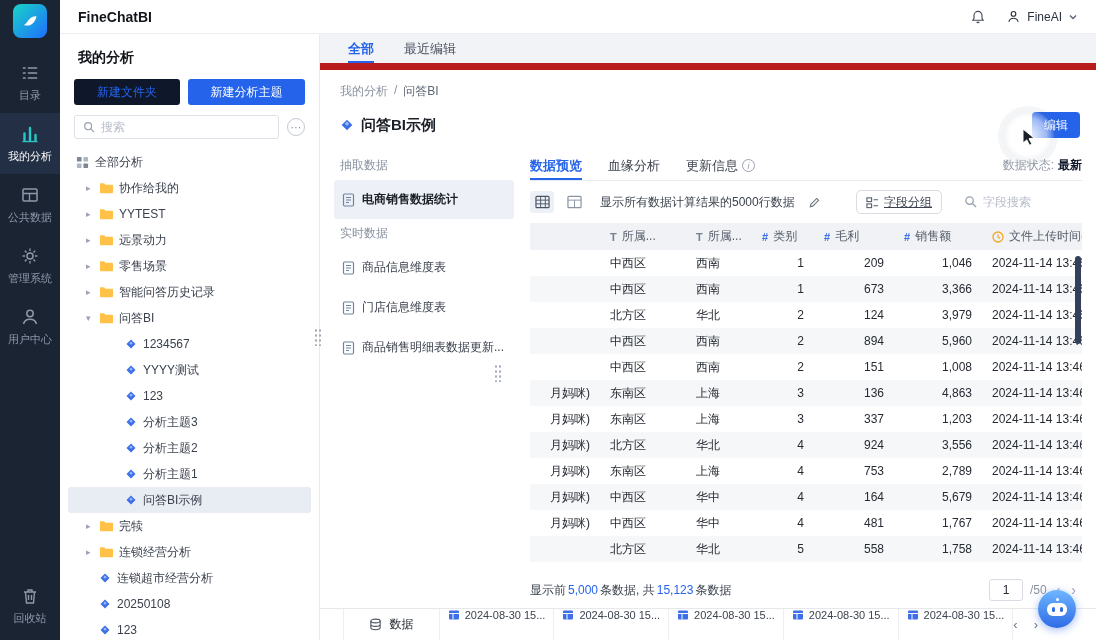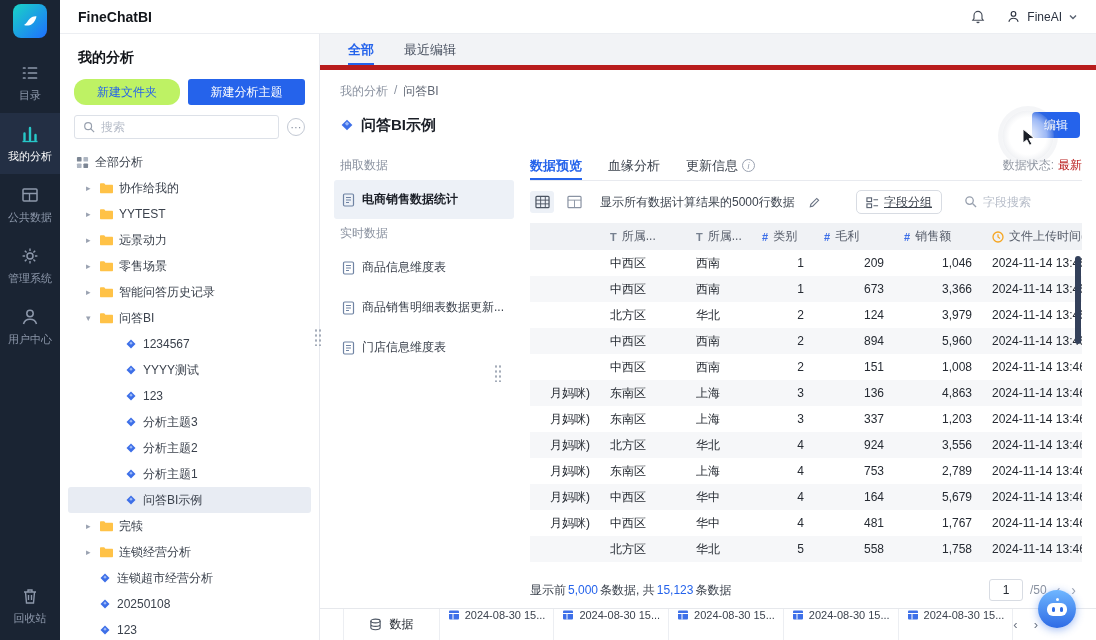--- a/index.html
+++ b/index.html
@@ -27,41 +27,41 @@
     border-bottom:1px solid #ECEEF2;display:flex;align-items:center;padding:0 18px;z-index:20;}
   .brand{font-weight:bold;font-size:14px;color:#12151A;}
   .topbar-right{margin-left:auto;display:flex;align-items:center;gap:20px;color:#454C59;}
   .user-chip{display:flex;align-items:center;gap:6px;font-size:12px;color:#2B3240;cursor:pointer;}
 
   
   .explorer{position:absolute;left:60px;top:34px;width:260px;height:606px;background:#fff;
     border-right:1px solid #E8EAEF;display:flex;flex-direction:column;z-index:10;}
   .exp-title{font-size:14px;font-weight:bold;color:#12151A;padding:15px 18px 12px;}
   .exp-buttons{display:flex;gap:8px;padding:0 14px;}
-  .btn-light{flex:1;height:26px;background:#bef264;color:#2563EB;font-size:12px;border:none;border-radius:12px;cursor:pointer;}
+  .btn-light{flex:1;height:26px;background:#0f172a;color:#2563EB;font-size:12px;border:none;border-radius:3px;cursor:pointer;}
   .btn-primary{flex:1.1;height:26px;background:#2563EB;color:#fff;font-size:12px;border:none;border-radius:3px;cursor:pointer;}
   .exp-search-row{display:flex;align-items:center;gap:8px;padding:10px 14px 4px;}
   .exp-search{flex:1;height:24px;border:1px solid #DDE1E8;border-radius:3px;display:flex;align-items:center;padding:0 8px;gap:6px;background:#fff;}
   .exp-search input{border:none;outline:none;font-size:12px;width:100%;color:#3A414C;}
   input::placeholder{color:#B7BDC9;}
   .more-circle{width:18px;height:18px;border:1px solid #C3C9D4;border-radius:50%;color:#8B93A3;font-size:11px;
     display:flex;align-items:center;justify-content:center;line-height:1;cursor:pointer;}
   .tree{flex:1;overflow:hidden;padding:6px 8px 0;}
   .tree-row{height:26px;display:flex;align-items:center;font-size:12px;color:#3A414C;border-radius:3px;cursor:pointer;white-space:nowrap;overflow:hidden;}
   .tree-row.lvl0{padding-left:8px;}
   .tree-row.lvl1{padding-left:18px;}
   .tree-row.lvl2{padding-left:44px;}
   .tree-row.selected{background:#E8ECF3;}
   .caret{width:13px;color:#9AA2B1;font-size:9px;flex:0 0 13px;}
   .t-icon{margin-right:6px;flex:0 0 auto;display:flex;}
   .t-label{overflow:hidden;text-overflow:ellipsis;}
 
   
   .main{position:absolute;left:320px;top:34px;width:776px;height:606px;background:#F2F3F6;}
-  .main-tabs{height:36px;display:flex;align-items:stretch;gap:30px;padding:0 28px;border-bottom:5px solid #b91c1c;}
+  .main-tabs{height:36px;display:flex;align-items:stretch;gap:30px;padding:0 28px;border-bottom:7px solid #b91c1c;}
   .main-tab{font-size:13px;color:#4A5261;display:flex;align-items:center;position:relative;cursor:pointer;}
   .main-tab.active{color:#2563EB;font-weight:bold;}
   .main-tab.active::after{content:"";position:absolute;left:0;right:0;bottom:0;height:2px;background:#2563EB;}
 
   .card{position:absolute;left:0;top:36px;right:0;bottom:32px;background:#fff;display:flex;flex-direction:column;}
   .breadcrumb{padding:13px 20px 0;font-size:12px;color:#8A92A0;display:flex;gap:6px;}
   .breadcrumb .crumb-current{color:#5F6673;}
   .title-row{display:flex;align-items:center;padding:12px 16px 13px 20px;}
   .title-diamond{margin-right:7px;display:flex;}
   .page-title{font-size:15px;font-weight:bold;color:#1B1F27;}
@@ -75,21 +75,21 @@
   .ds-label{overflow:hidden;text-overflow:ellipsis;}
 
   .detail{flex:1;display:flex;flex-direction:column;min-width:0;padding-left:10px;}
   .dt-tabs{height:30px;display:flex;align-items:center;gap:26px;border-bottom:1px solid #E8EAEF;}
   .dt-tab{font-size:13px;color:#3C434E;height:100%;display:flex;align-items:center;gap:4px;position:relative;cursor:pointer;}
   .dt-tab.active{color:#2563EB;font-weight:bold;}
   .dt-tab.active::after{content:"";position:absolute;left:0;right:0;bottom:0;height:2px;background:#2563EB;}
   .info-i{width:13px;height:13px;border:1px solid #9AA2B1;border-radius:50%;color:#9AA2B1;font-size:9px;
     display:inline-flex;align-items:center;justify-content:center;font-style:italic;font-weight:normal;}
   .data-status{margin-left:auto;font-size:12px;color:#9298A3;}
-  .data-status b{color:#b91c1c;font-weight:normal;margin-left:4px;}
+  .data-status b{color:#0f172a;font-weight:bold;margin-left:4px;}
 
   .dt-toolbar{height:42px;display:flex;align-items:center;gap:8px;}
   .icon-btn{width:24px;height:22px;display:flex;align-items:center;justify-content:center;border-radius:3px;cursor:pointer;}
   .icon-btn.first{background:#EDF1F7;}
   .summary-text{font-size:12px;color:#3C434E;margin-left:6px;}
   .pencil{margin-left:5px;cursor:pointer;display:flex;}
   .group-btn{margin-left:auto;height:24px;border:1px solid #D8DCE3;border-radius:5px;display:flex;align-items:center;gap:5px;padding:0 9px;font-size:12px;color:#3C434E;background:#fff;cursor:pointer;text-decoration:underline;}
   .field-search{display:flex;align-items:flex-start;gap:6px;margin-left:14px;width:118px;}
   .field-search input{border:none;outline:none;font-size:12px;width:90px;color:#3A414C;background:transparent;}
 
@@ -480,30 +480,30 @@
             </span>
             <span class="ds-label">商品信息维度表</span>
           </div>
           <div class="ds-item">
             <span class="ds-icon">
               <svg width="13" height="14" viewBox="0 0 13 14">
                 <rect x="1.5" y="1" width="10" height="12" rx="1.2" fill="none" stroke="#6F83A3" stroke-width="1.2"></rect>
                 <path d="M4 4.5h5M4 7h5M4 9.5h3" stroke="#6F83A3" stroke-width="1.1"></path>
               </svg>
             </span>
-            <span class="ds-label">商品销售明细表数据更新...</span>
+            <span class="ds-label">门店信息维度表</span>
           </div>
           <div class="ds-item">
             <span class="ds-icon">
               <svg width="13" height="14" viewBox="0 0 13 14">
                 <rect x="1.5" y="1" width="10" height="12" rx="1.2" fill="none" stroke="#6F83A3" stroke-width="1.2"></rect>
                 <path d="M4 4.5h5M4 7h5M4 9.5h3" stroke="#6F83A3" stroke-width="1.1"></path>
               </svg>
             </span>
-            <span class="ds-label">门店信息维度表</span>
+            <span class="ds-label">商品销售明细表数据更新...</span>
           </div>
         </div>
 
       <div class="detail">
         <div class="dt-tabs">
           <div style="display:flex;gap:26px;height:100%;">
               <div class="dt-tab active">数据预览</div>
               <div class="dt-tab">血缘分析</div>
               <div class="dt-tab">更新信息<span class="info-i">i</span></div>
             </div>

